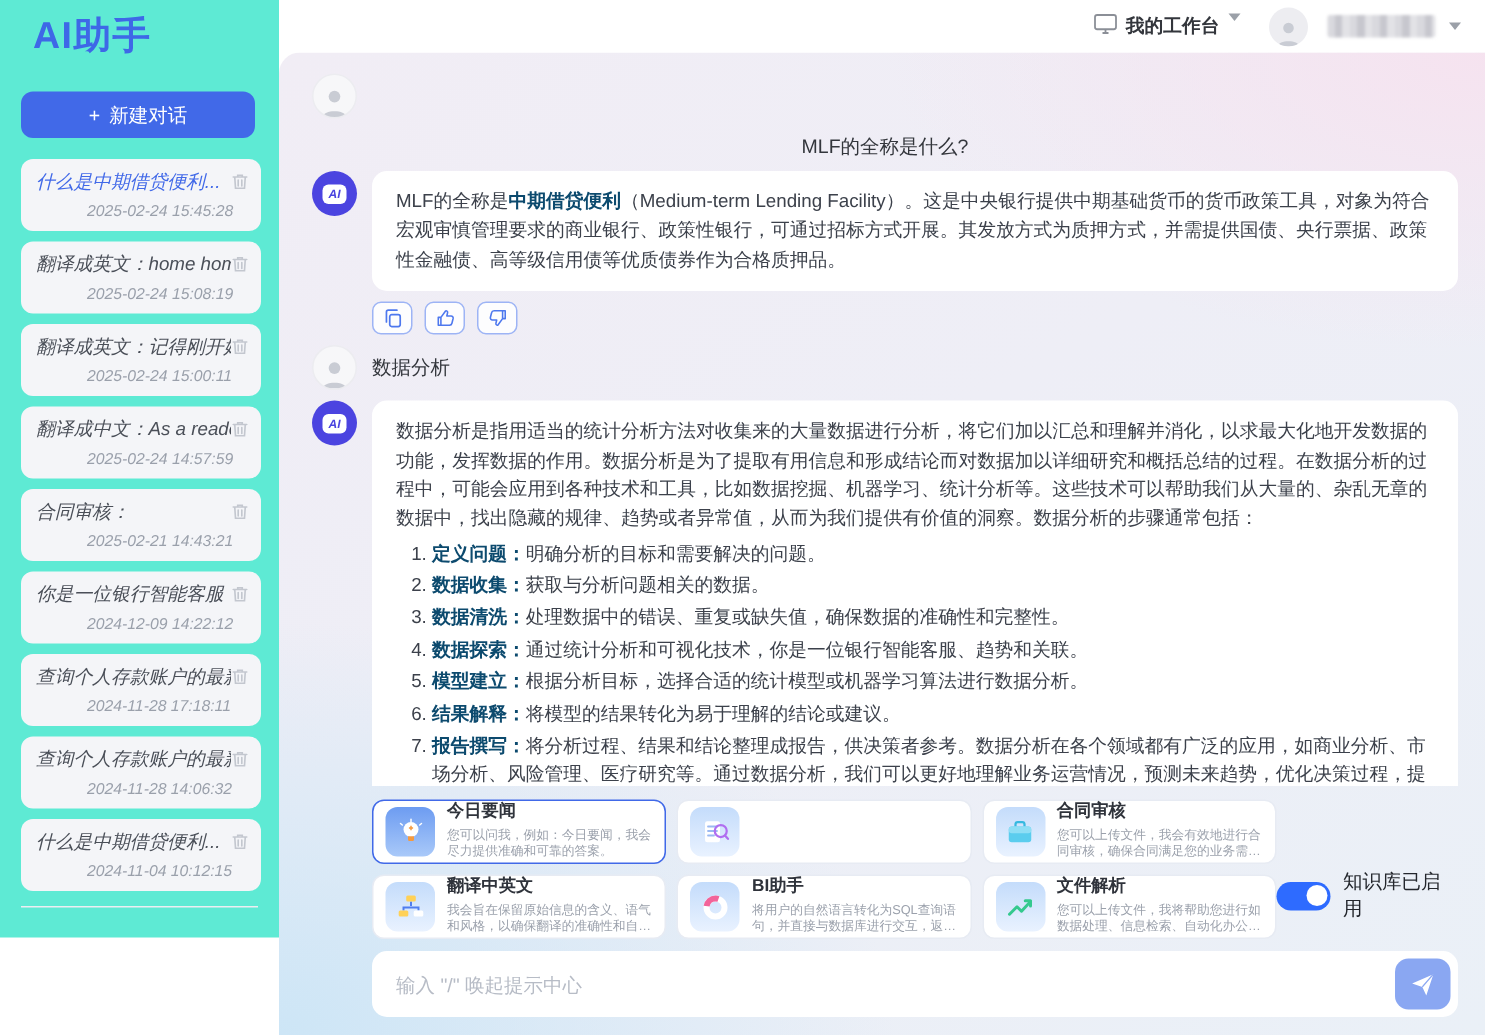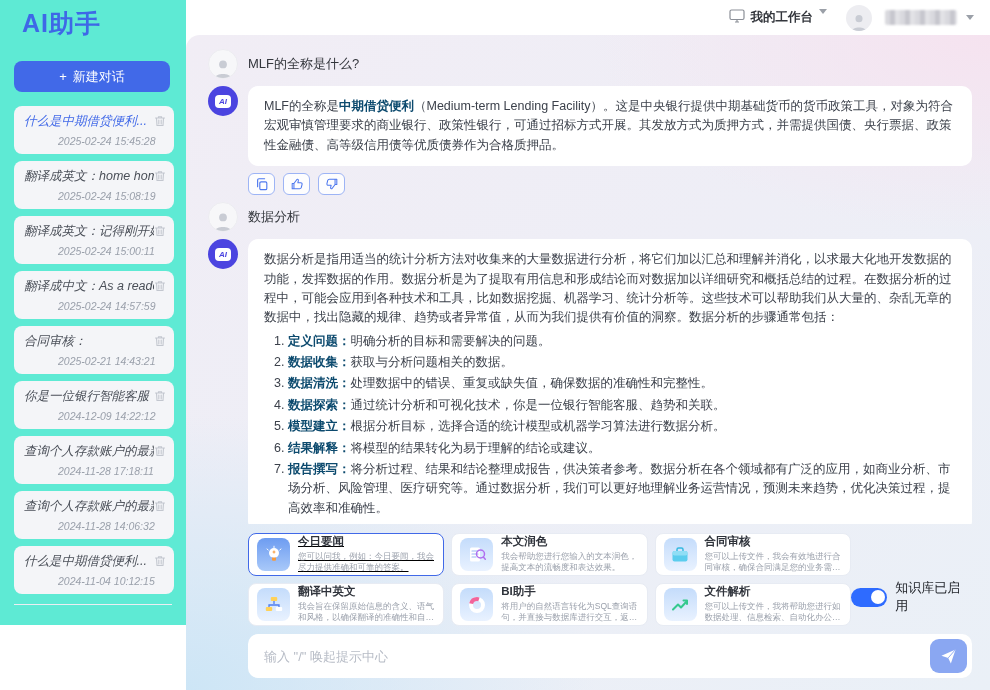--- a/index.html
+++ b/index.html
@@ -44,31 +44,31 @@
   }
   .chat { flex:1 1 auto; overflow:hidden; }
   .row { display:flex; gap:10px; }
   .avatar30 { width:30px; height:30px; border-radius:50%; flex:none; }
   .user-avatar { background:#f7f7f9; border:1px solid #ececf0; overflow:hidden; display:flex; align-items:flex-end; justify-content:center; }
   .ai-avatar { background:#4B44E0; display:flex; align-items:center; justify-content:center; }
   .ai-badge { background:#fff; border-radius:4px; width:16px; height:13px; color:#4B44E0; font-size:8px; font-weight:bold; display:flex; align-items:center; justify-content:center;font-style:italic; }
   .user-text { font-size:13px; color:#33363c; align-self:center; }
   .ai-card { background:#fff; border-radius:10px; padding:11px 16px; font-size:12.5px; color:#3c414b; line-height:1.55; flex:1 1 auto; }
   .ai-card b { color:#0c4a6e; }
-  .mrow1 { margin-top:6px; }
+  .mrow1 { margin-top:6px;flex-direction:column; }
   .mrow { margin-top:7px; }
   ol.steps { margin:4px 0 0 0; padding-left:24px; }
   ol.steps li { margin:2px 0; }
   .actions { display:flex; gap:8px; margin:7px 0 0 40px; }
   .action-btn { width:27px; height:22px; border:1px solid #9db4f5; background:rgba(255,255,255,.85); border-radius:6px; display:flex; align-items:center; justify-content:center; cursor:pointer; padding:0; }
   
   .bottom-row { display:flex; align-items:flex-end; margin:9px 0 0 40px; flex:none; }
   .cards-grid { width:612px; display:grid; grid-template-columns:repeat(3,1fr); gap:7px; }
   .fcard { background:#fff; border:1px solid #e7ebf3; border-radius:8px; padding:4px 8px; display:flex; gap:8px; align-items:center; height:43px; cursor:pointer; }
-  .fcard.active { border-color:#4169E8;text-decoration:underline; }
+  .fcard.active { border-color:#4169E8; }
   .fcard-icon { width:33px; height:33px; border-radius:8px; flex:none; display:flex; align-items:center; justify-content:center; background:linear-gradient(180deg,#c4dcfb,#e9f2ff); }
   .fcard-icon.deep { background:linear-gradient(180deg,#6d9cf1,#a9c9f9); }
   .fcard-text { min-width:0; }
   .fcard-title { font-size:11.5px; font-weight:bold; color:#2f333b; line-height:1.2; }
   .fcard-desc { font-size:8.5px; color:#9ba1ac; line-height:1.35; margin-top:2px; display:-webkit-box; -webkit-line-clamp:2; -webkit-box-orient:vertical; overflow:hidden; }
   .kb-toggle { margin-left:auto; display:flex; align-items:center; gap:8px; margin-bottom:11px; cursor:pointer; }
   .kb-track { width:37px; height:19px; border-radius:10px; background:#2E6BFF; position:relative; }
   .kb-knob { position:absolute; right:2.5px; top:2.5px; width:14px; height:14px; border-radius:50%; background:#fff; }
   .kb-label { font-size:13px; color:#23262c; }
   
@@ -262,24 +262,20 @@
 
       <div class="fcard">
         <div class="fcard-icon">
           <svg width="20" height="20" viewBox="0 0 20 20">
               <rect x="3" y="2.5" width="10" height="14" rx="1.5" fill="#fff"></rect>
               <path d="M5 6h6M5 9h6M5 12h4" stroke="#9bb9f2" stroke-width="1.2" stroke-linecap="round"></path>
               <circle cx="13.5" cy="9" r="4" fill="none" stroke="#b06ef0" stroke-width="1.5"></circle>
               <path d="M16.3 12l2 2.2" stroke="#b06ef0" stroke-width="1.5" stroke-linecap="round"></path>
             </svg>
         </div>
-        <div class="fcard-text">
-          <div class="fcard-title">本文润色</div>
-          <div class="fcard-desc">我会帮助您进行您输入的文本润色，提高文本的流畅度和表达效果。</div>
-        </div>
       </div>
 
       <div class="fcard">
         <div class="fcard-icon">
           <svg width="20" height="20" viewBox="0 0 20 20">
               <path d="M7 6V4.5A1.5 1.5 0 0 1 8.5 3h3A1.5 1.5 0 0 1 13 4.5V6" fill="none" stroke="#35b9e0" stroke-width="1.5"></path>
               <rect x="2.5" y="6" width="15" height="10.5" rx="2" fill="#5bcdee"></rect>
               <rect x="2.5" y="6" width="15" height="4.5" rx="2" fill="#8fdef5"></rect>
             </svg>
         </div>

